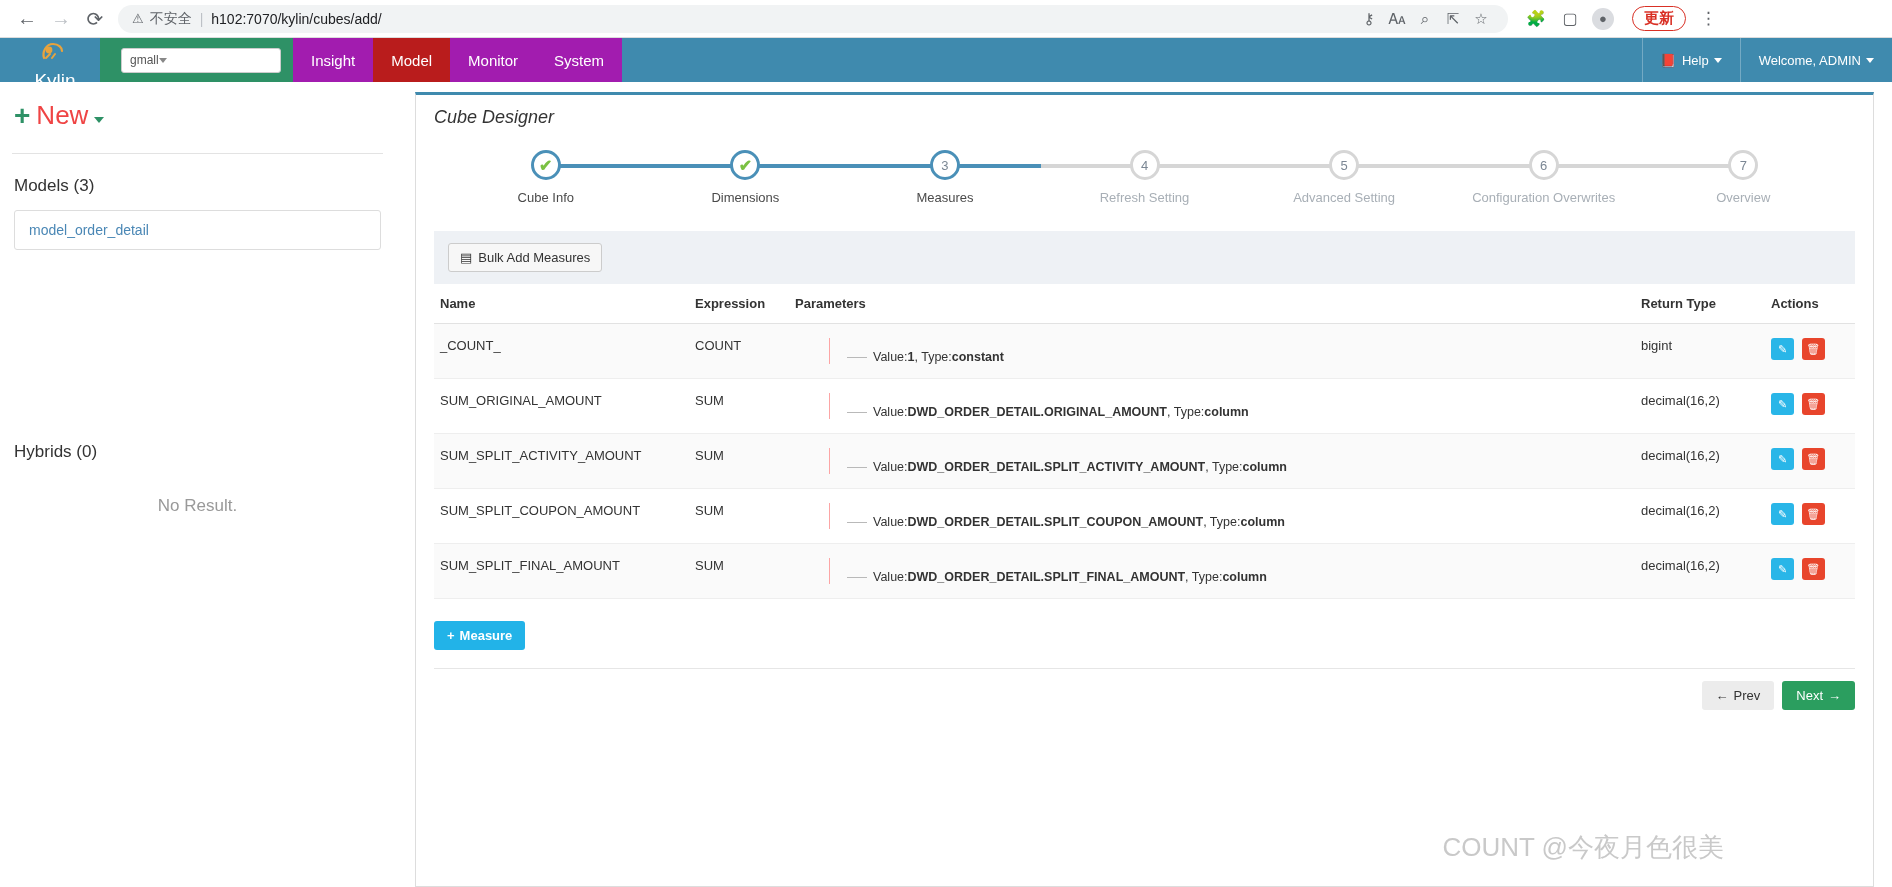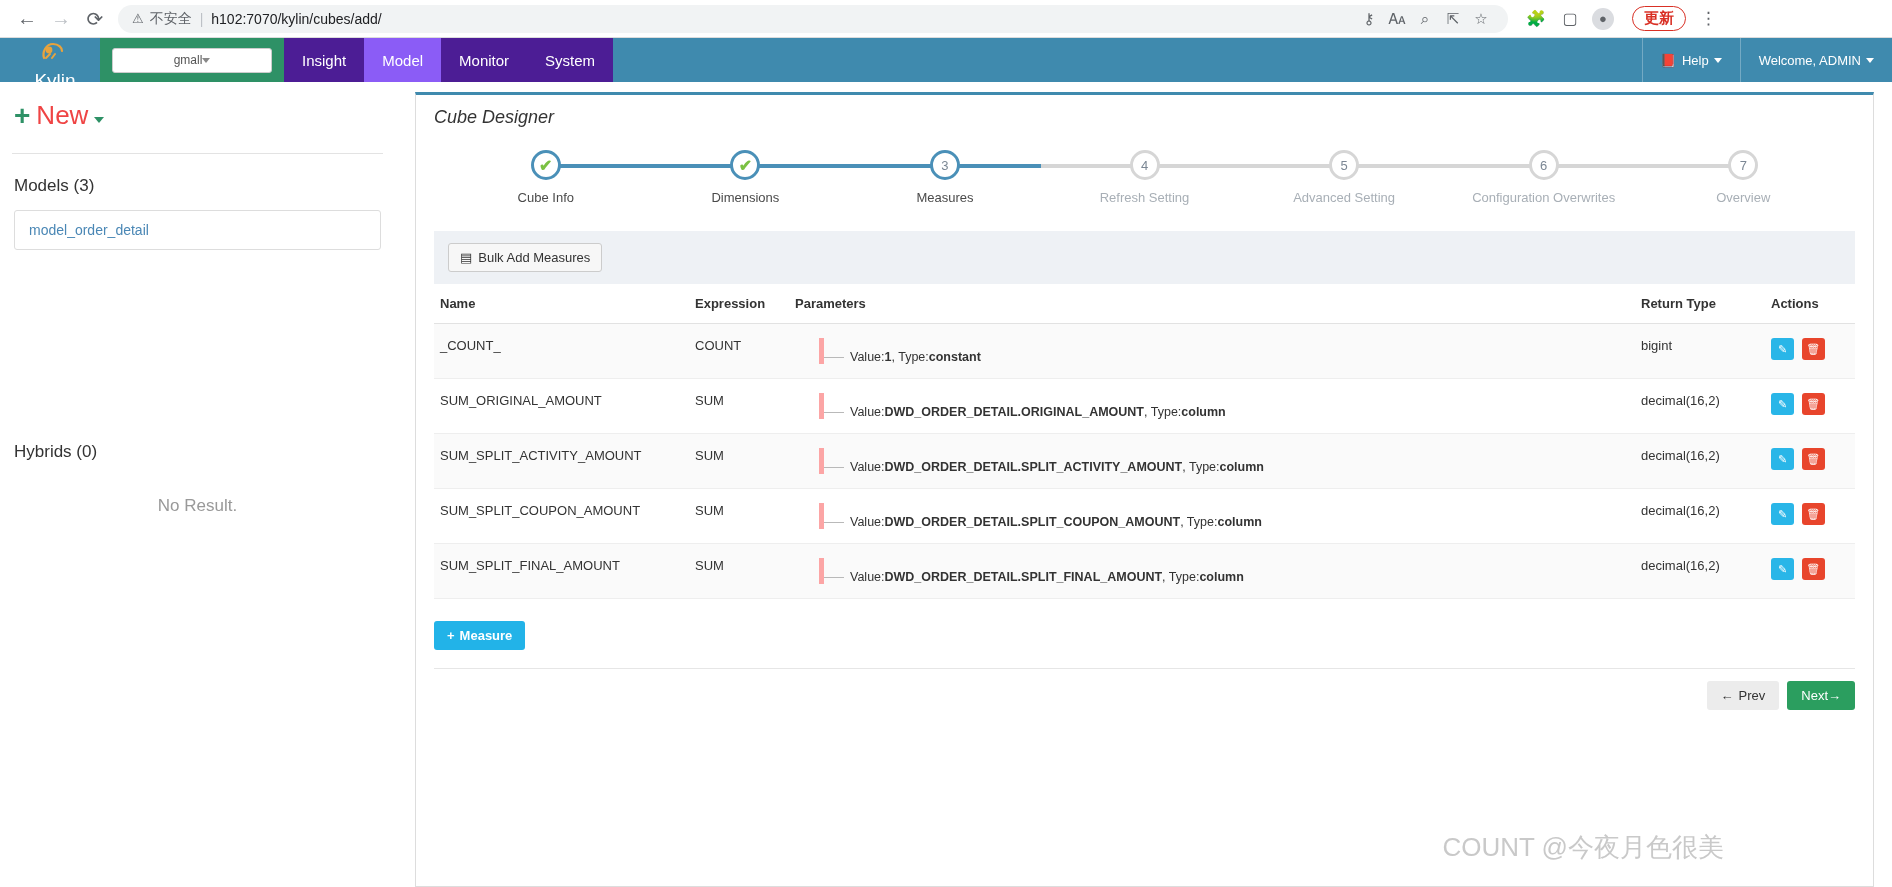--- a/index.html
+++ b/index.html
@@ -47,30 +47,31 @@
   
   .kylin-nav { height: 44px; background: #3f8aae; display: flex; align-items: stretch; }
   .brand { width: 100px; display: flex; align-items: center; gap: 6px; padding-left: 10px;
            background: #3f8aae; flex-direction: column; }
   .brand-logo { width: 30px; height: 26px; position: relative; }
   .brand-text { color: #fff; font-size: 19px; font-weight: 400; }
   .proj-wrap { background: #2e9166; display: flex; align-items: center; padding: 0 12px; }
   .proj-select {
     width: 160px; height: 25px; background: #fff; border: 1px solid #ccc; border-radius: 3px;
     display: flex; align-items: center; padding: 0 8px; font-size: 12px; color: #555;
-    justify-content: center;
+    justify-content: flex-start;
+    margin-left: 9px;
   }
   .caret-sm { border-left: 4px solid transparent; border-right: 4px solid transparent;
               border-top: 5px solid #888; }
   .nav-items { display: flex; align-items: stretch; }
   .nav-item {
     display: flex; align-items: center; padding: 0 18px; color: #fff; font-size: 15px;
-    background: #4c1d95;
-  }
-  .nav-item.active { background: #8b5cf6; }
+    background: #a21caf;
+  }
+  .nav-item.active { background: #b91c1c; }
   .nav-right { margin-left: auto; display: flex; align-items: stretch; }
   .nav-right .nav-item { background: transparent; font-size: 13px; gap: 5px; }
   .nav-divider { width: 1px; background: rgba(255,255,255,.28); }
 
   
   .page { display: flex; height: calc(887px - 38px - 44px); }
   .sidebar { width: 395px; background: #fff; padding: 18px 0 0 0; position: relative; }
   .sidebar-divider { height: 1px; background: #e3e3e3; margin: 22px 12px 0 12px; }
   .new-btn { display: flex; align-items: center; gap: 6px; padding: 0 14px; }
   .plus-green { color: #2e9166; font-size: 28px; font-weight: bold; line-height: 1; }
@@ -125,21 +126,21 @@
     font-size: 13px; color: #333; padding: 14px 6px; vertical-align: top;
     border-bottom: 1px solid #eee;
   }
   table.measures tbody tr:nth-child(odd) { background: #fafafa; }
   table.measures tbody tr.selected { background: #b4e4fa; }
   .col-name { width: 255px; }
   .col-expr { width: 100px; }
   .col-params { }
   .col-return { width: 130px; }
   .col-actions { width: 90px; }
-  .param-box { border-left: 5px solid #fca5a5; padding-left: 0; margin-left: 24px;
+  .param-box { border-left: 1px solid #fca5a5; padding-left: 17px; margin-left: 34px;
                padding-top: 4px; min-height: 26px; position: relative; }
   .param-line { position: relative; padding-left: 26px; font-size: 12.5px; color: #333;
                 margin-top: 8px; }
   .param-line::before {
     content: ""; position: absolute; left: 0; top: 50%; width: 20px; height: 1px;
     background: #b9b9b9;
   }
   .param-line b { font-weight: bold; }
   .act-btn {
     width: 23px; height: 22px; border-radius: 3px; display: inline-flex;
@@ -155,21 +156,21 @@
     margin: 22px 0 0 18px; font-weight: bold;
   }
   .footer-sep { height: 1px; background: #e6e6e6; margin: 18px 18px 0 18px; }
   .footer-actions { display: flex; justify-content: flex-end; gap: 8px; padding: 12px 18px; }
   .btn-prev {
     background: #ececec; border-radius: 3px; padding: 7px 14px; font-size: 13px;
     color: #333; display: inline-flex; align-items: center; gap: 5px;
   }
   .btn-next {
     background: #2b9e5f; border-radius: 3px; padding: 7px 14px; font-size: 13px;
-    color: #fff; display: inline-flex; align-items: center; 
+    color: #fff; display: inline-flex; align-items: center; gap: 5px;
   }
   .watermark {
     position: absolute; right: 150px; bottom: 22px; font-size: 26px; color: #c9c9c9;
     white-space: nowrap; pointer-events: none;
   }
   .content-wrap { position: relative; height: 100%; }
 </style>
 </head>
 <body>
 

